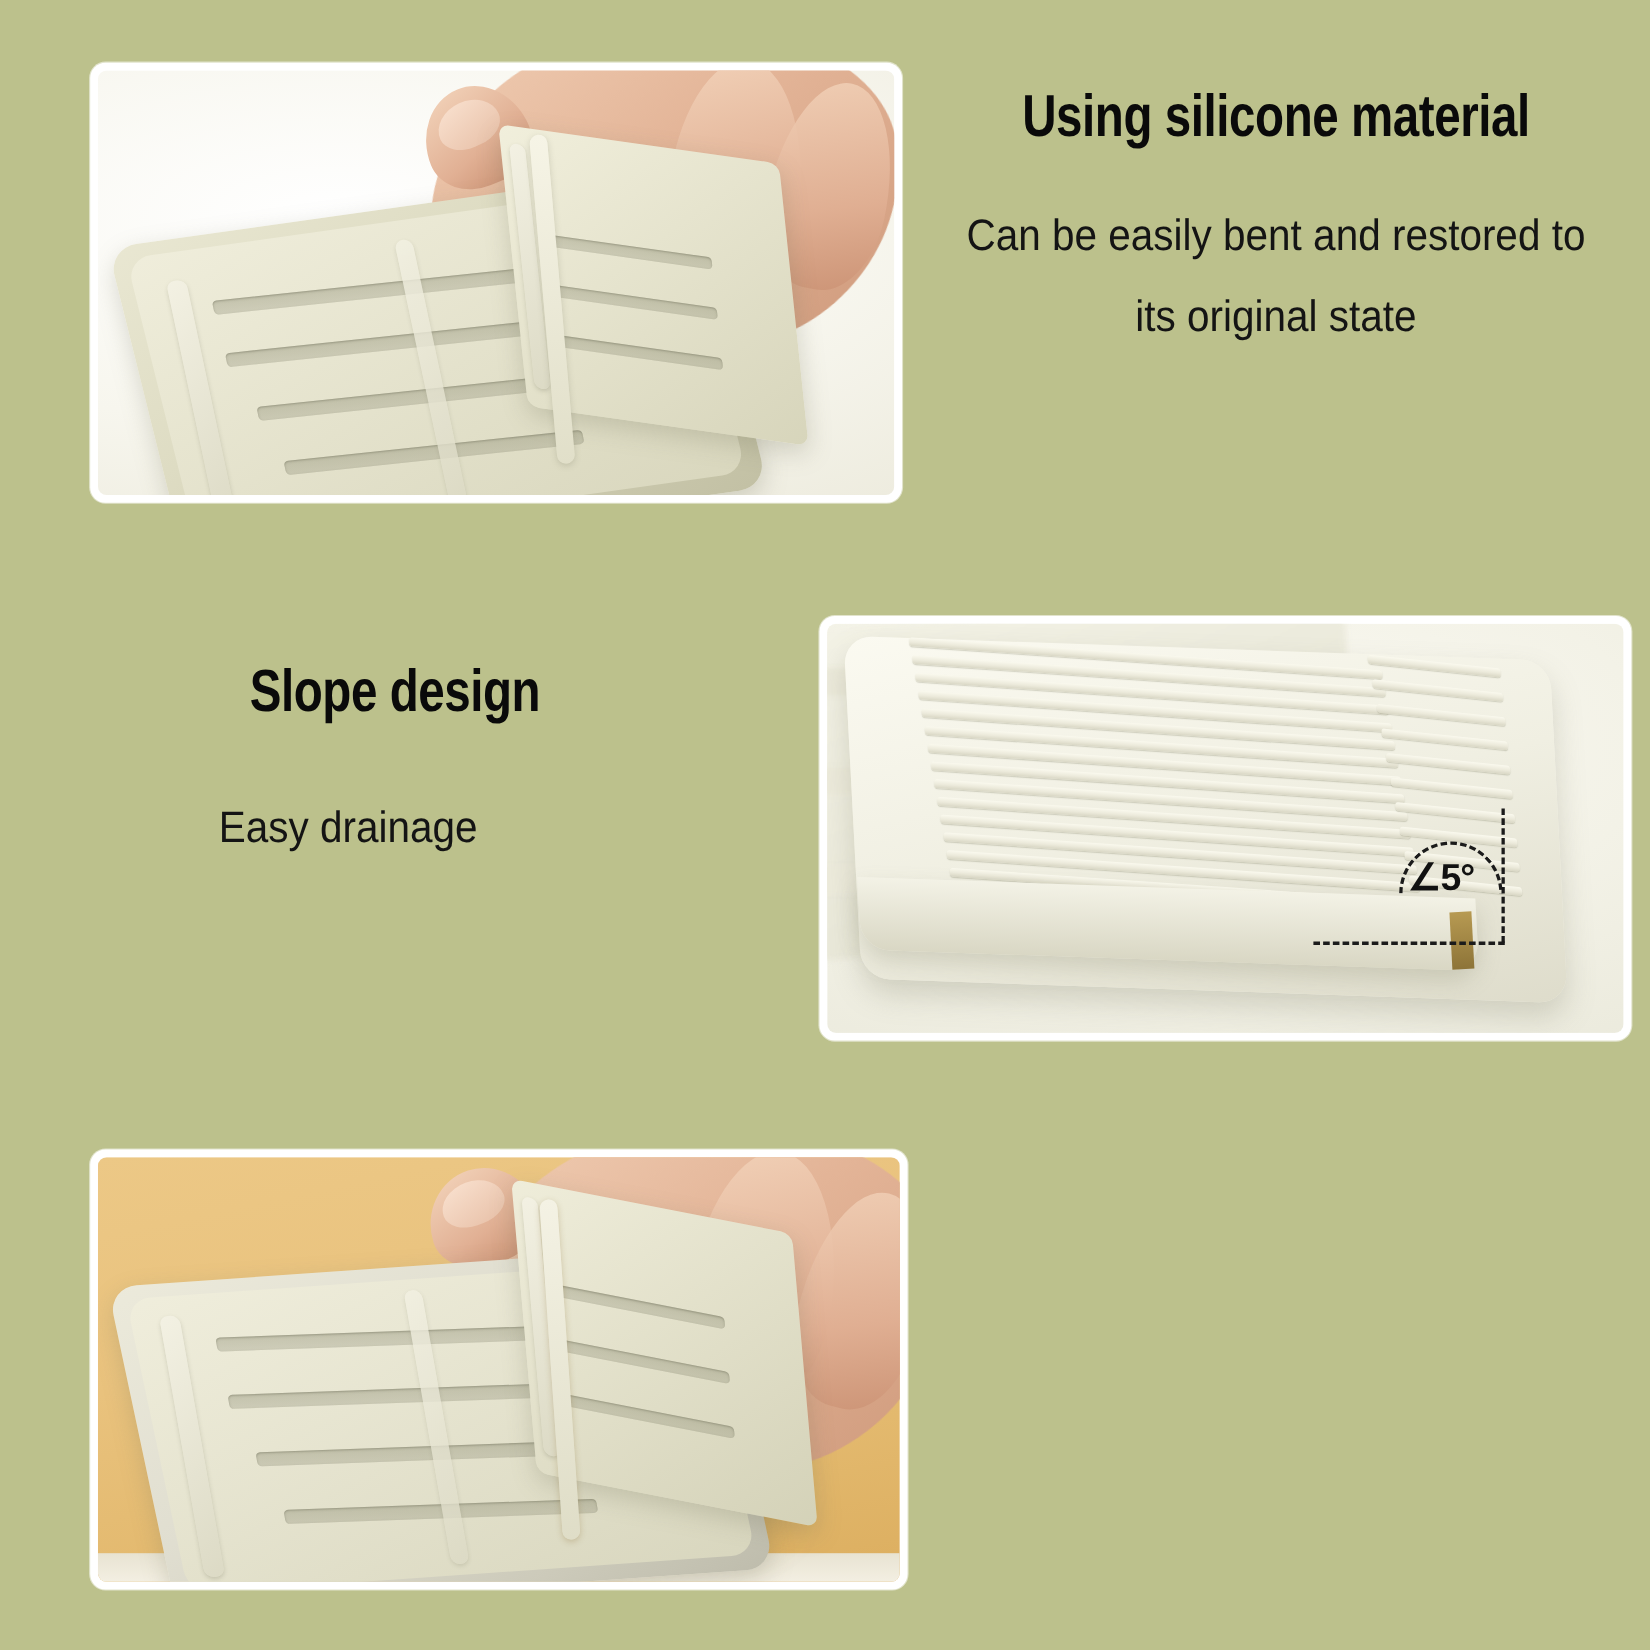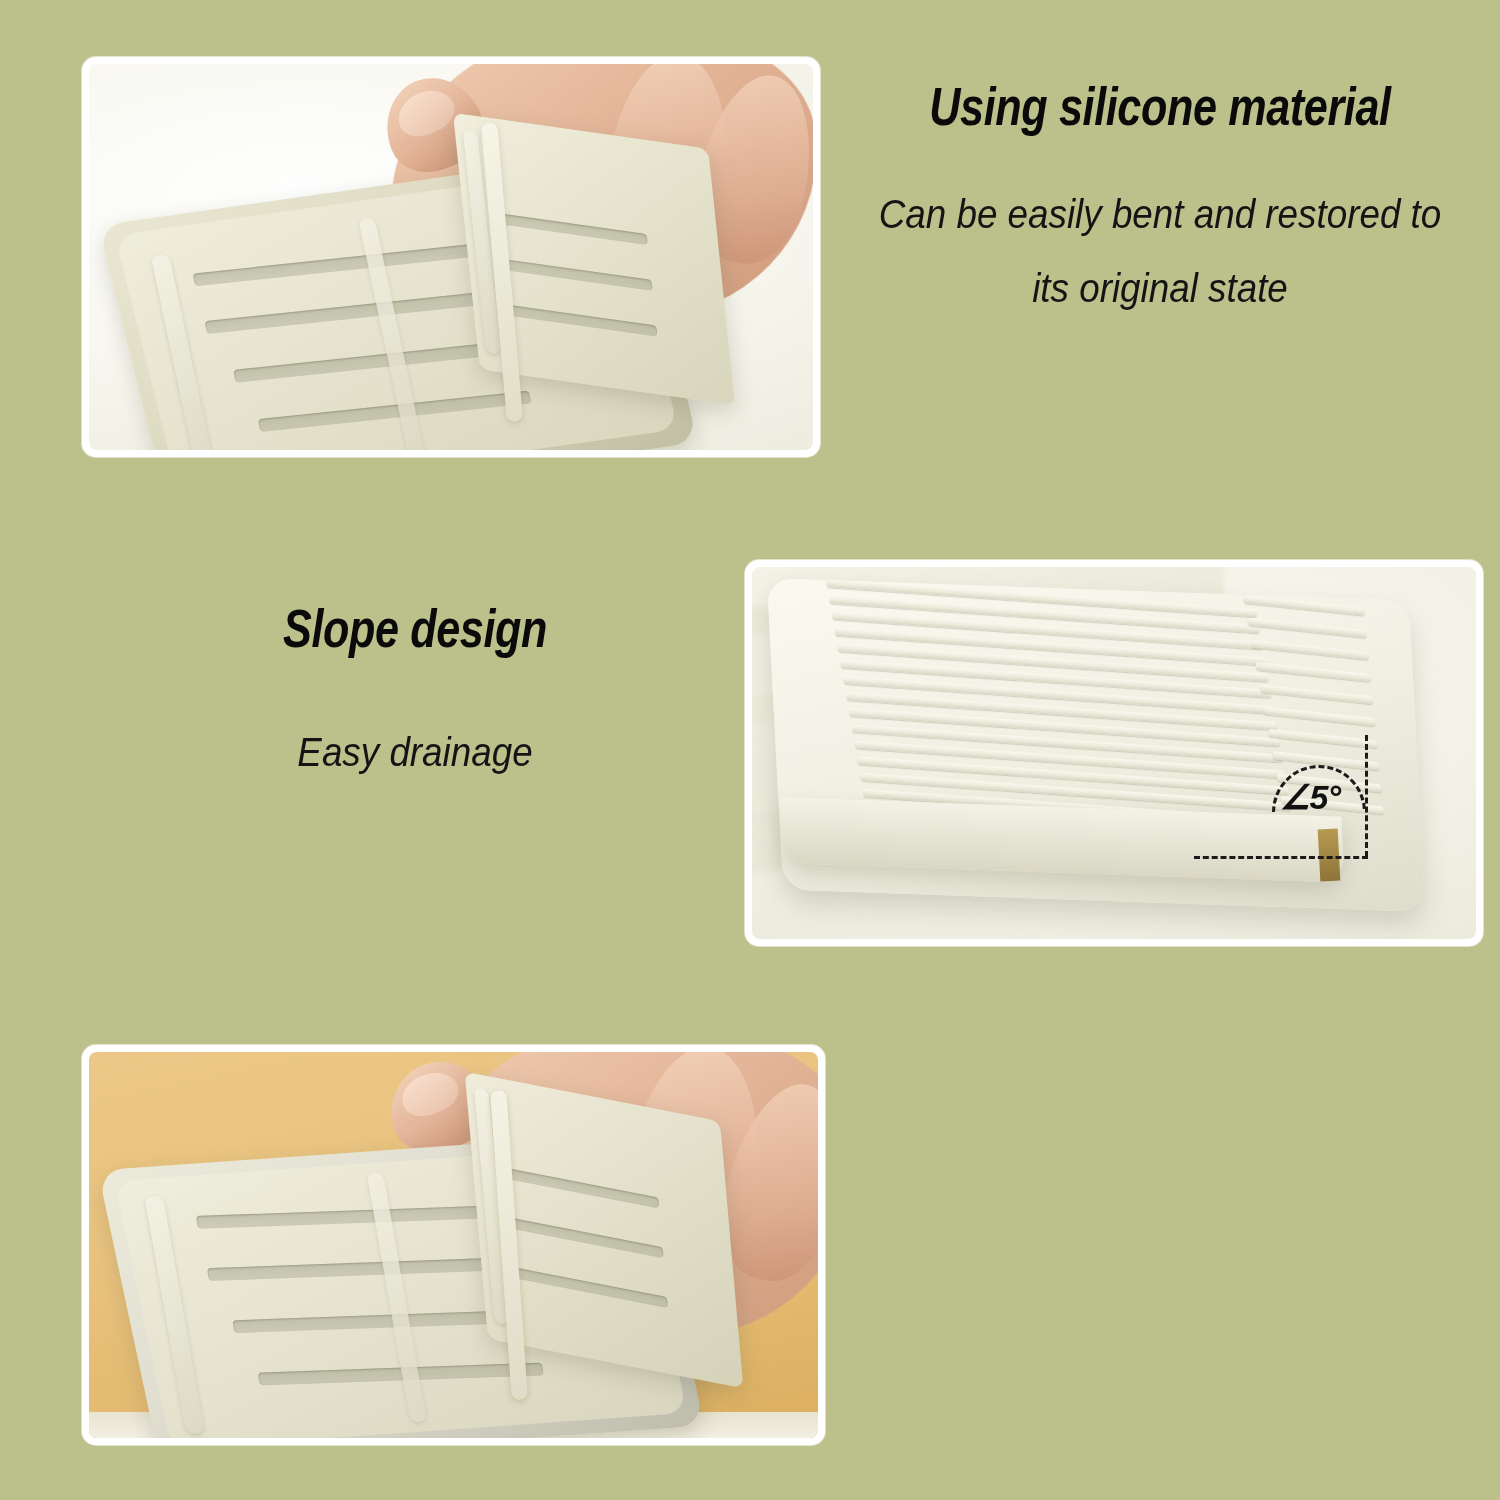--- a/index.html
+++ b/index.html
@@ -14,21 +14,20 @@
     background: #bcc18c;
     font-family: "Liberation Sans", sans-serif;
     position: relative;
   }
 
   #stage {
     position: absolute;
     inset: 0;
     width: 1500px;
     height: 1408px;
-    font-style: italic;
   }
 
   
   .panel {
     position: absolute;
     background: #ffffff;
     border-radius: 14px;
     padding: 7px;
     box-shadow: 0 0 0 1px rgba(255,255,255,.55);
     overflow: hidden;
@@ -159,21 +158,21 @@
     transform: scaleX(.92);
     transform-origin: center top;
   }
 
   #text-silicone {
     left: 840px; top: 78px; width: 640px; text-align: center;
   }
   #text-silicone .heading { margin-bottom: 42px; }
 
   #text-slope {
-    left: 180px; top: 600px; width: 470px; text-align: center;
+    left: 180px; top: 600px; width: 470px; text-align: left;
   }
   #text-slope .heading { margin-bottom: 58px; }
 
   #text-adsorption {
     left: 860px; top: 1090px; width: 620px; text-align: center;
   }
   #text-adsorption .heading { margin-bottom: 44px; }
 </style>
 </head>
 <body>

